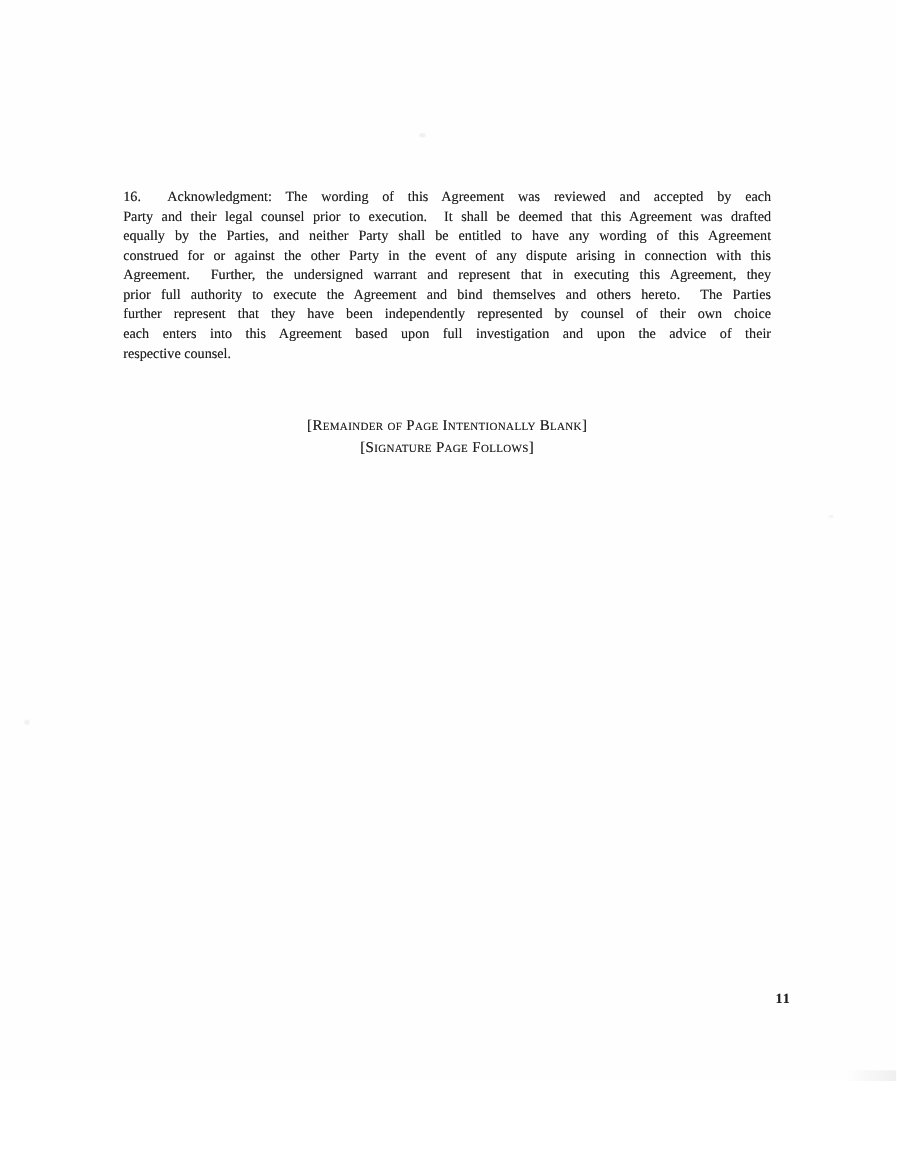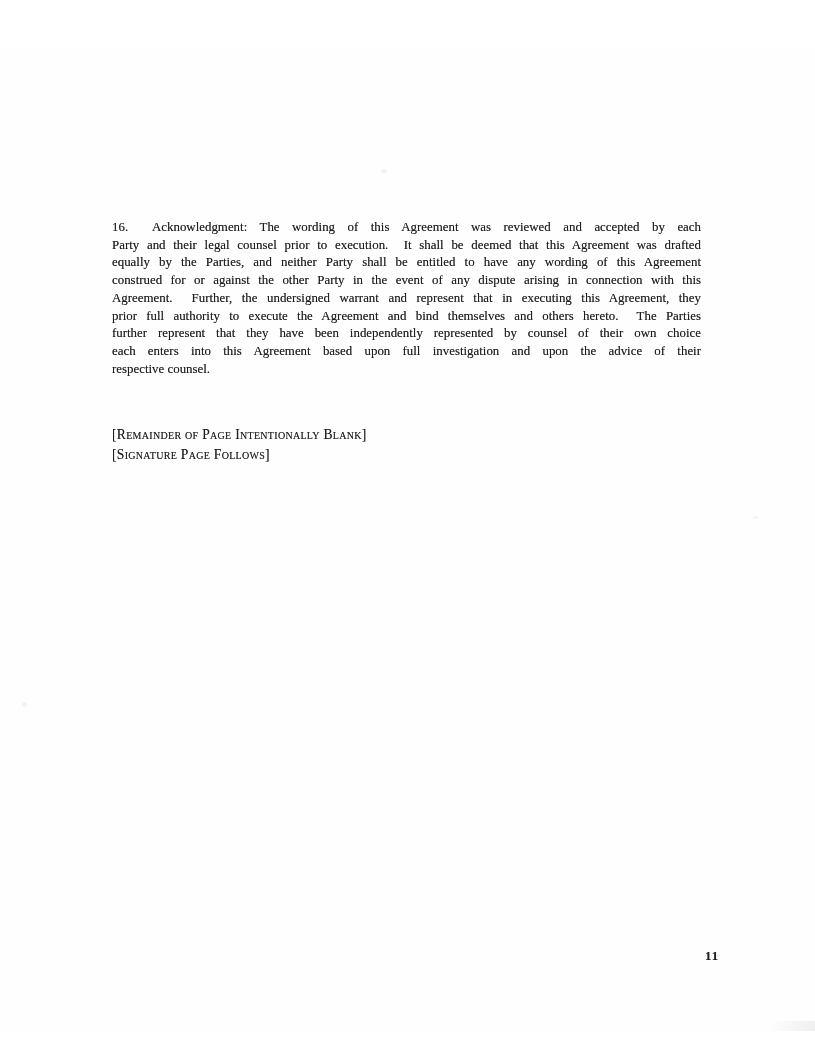--- a/index.html
+++ b/index.html
@@ -8,21 +8,20 @@
     background: #ffffff;
   }
   .sheet {
     position: relative;
     width: 815px;
     height: 983px;
     background: #fefefe;
     overflow: hidden;
     font-family: "Liberation Serif", "DejaVu Serif", serif;
     color: #1f1f1f;
-    margin-top: 48px;
   }
   
   .clause {
     position: absolute;
     left: 112px;
     top: 171px;
     width: 589px;
     font-size: 12.9px;
     line-height: 17.7px;
     text-shadow: 0 0 0.35px rgba(20,20,20,0.55); 
@@ -38,21 +37,21 @@
   .clause .num {
     display: inline-block;
     width: 40px;
   }
   
   .notices {
     position: absolute;
     left: 112px;
     top: 377px;
     width: 589px;
-    text-align: left;
+    text-align: center;
     font-variant: small-caps;
     font-size: 13.6px;
     line-height: 19.8px;
     letter-spacing: 0.3px;
     text-shadow: 0 0 0.35px rgba(20,20,20,0.55);
   }
   
   .page-number {
     position: absolute;
     left: 705px;

